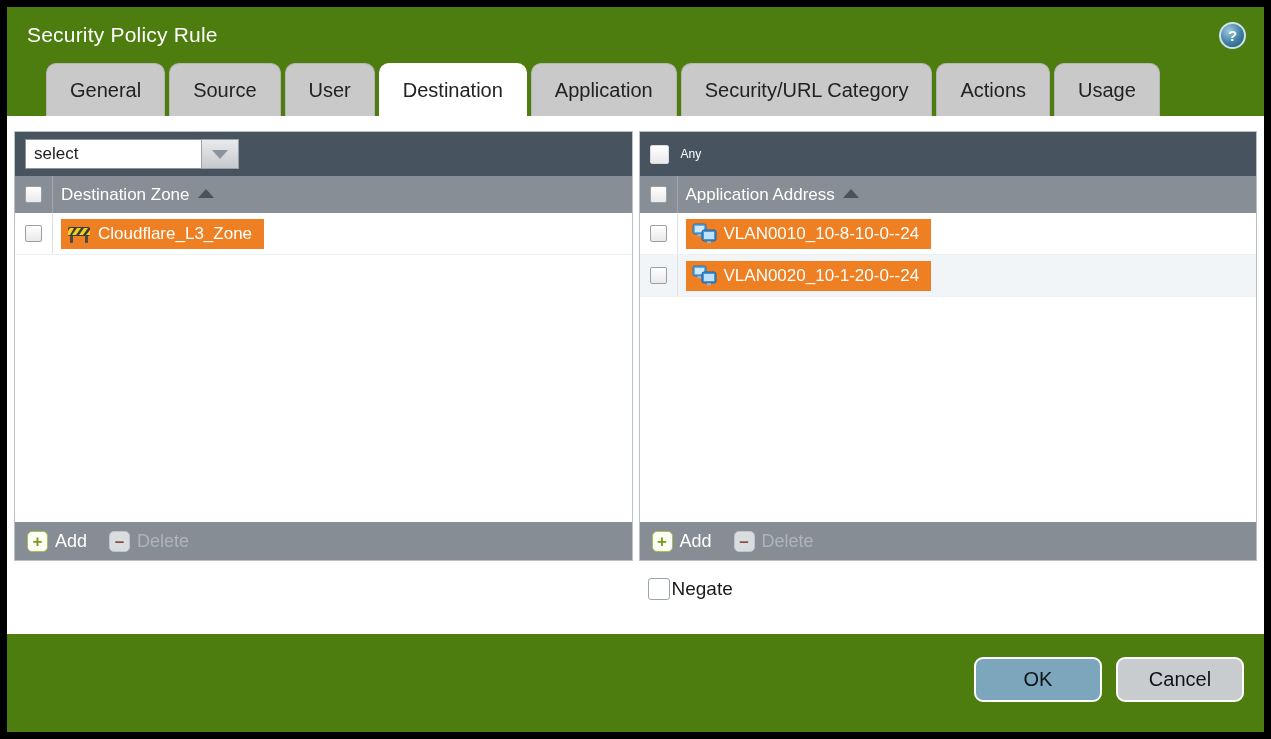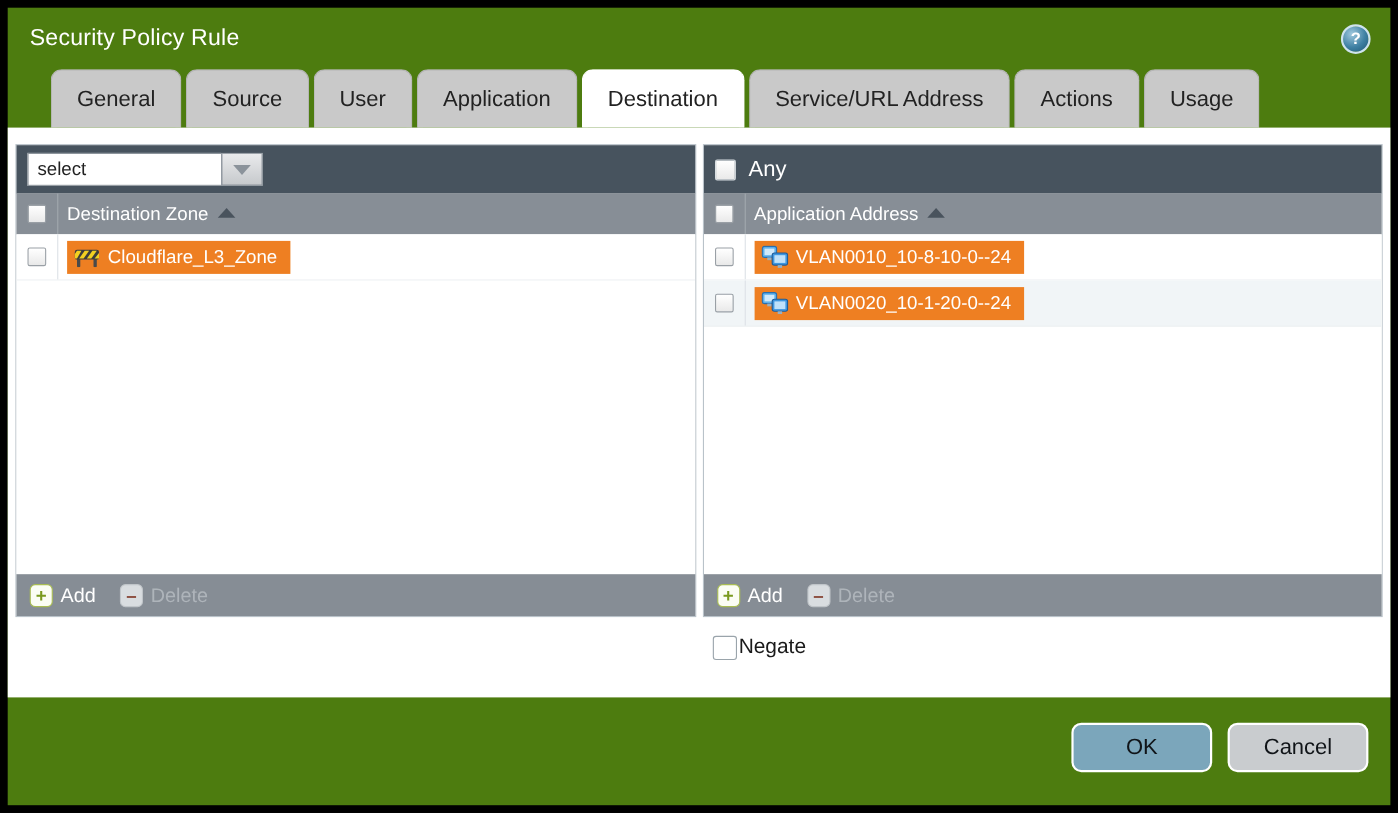--- a/index.html
+++ b/index.html
@@ -206,23 +206,23 @@
 
     <div class="titlebar">
       <div class="title">Security Policy Rule</div>
       <div class="help-btn">?</div>
     </div>
 
     <div class="tabs">
       <div class="tab">General</div>
       <div class="tab">Source</div>
       <div class="tab">User</div>
+      <div class="tab active">Destination</div>
       <div class="tab">Application</div>
-      <div class="tab active">Destination</div>
-      <div class="tab">Service/URL Address</div>
+      <div class="tab">Security/URL Category</div>
       <div class="tab">Actions</div>
       <div class="tab">Usage</div>
     </div>
 
     <div class="content">
       <div class="panels">
 
         <div class="panel">
           <div class="panel-toolbar">
             <div class="combo">
@@ -270,21 +270,21 @@
             <div class="foot-btn disabled">
               <span class="mini-icon del-icon">–</span>
               <span>Delete</span>
             </div>
           </div>
         </div>
 
         <div class="panel">
           <div class="panel-toolbar">
             <span class="checkbox big"></span>
-            <span style="color:#fff;font-size:20px;margin-left:12px;">Any</span>
+            <span style="color:#fff;font-size:12px;margin-left:12px;">Any</span>
           </div>
           <div class="col-header">
             <div class="cb-cell">
               <span class="checkbox"></span>
             </div>
             <div class="col-label">
               <span>Application Address</span>
               <span class="sort-arrow"></span>
             </div>
           </div>

